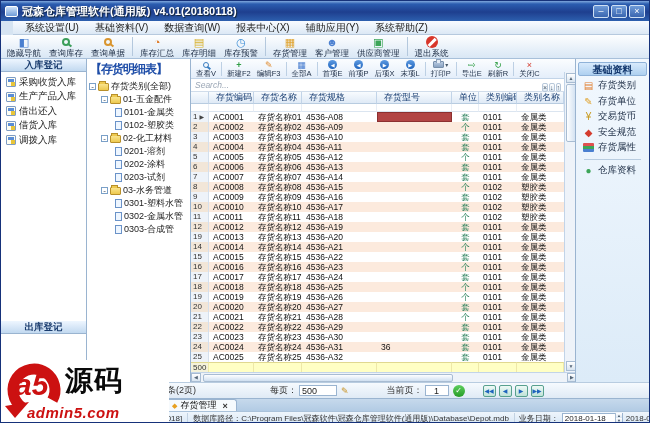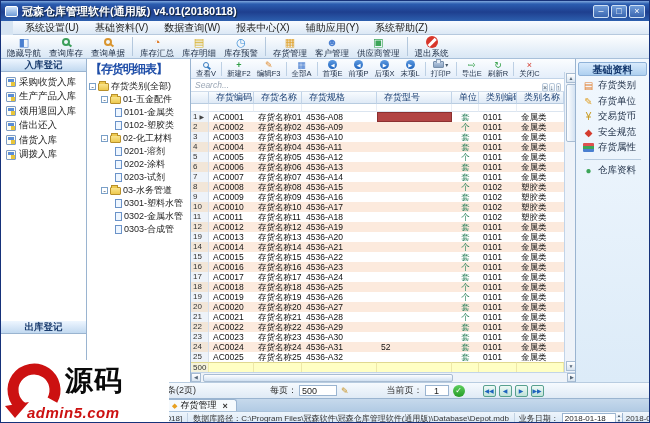--- a/index.html
+++ b/index.html
@@ -247,24 +247,20 @@
         <div class="nav-item">
           <span class="i-form"></span>
           <span>采购收货入库</span>
         </div>
         <div class="nav-item">
           <span class="i-form"></span>
           <span>生产产品入库</span>
         </div>
         <div class="nav-item">
           <span class="i-form"></span>
-          <span>领用退回入库</span>
-        </div>
-        <div class="nav-item">
-          <span class="i-form"></span>
           <span>借出还入</span>
         </div>
         <div class="nav-item">
           <span class="i-form"></span>
           <span>借货入库</span>
         </div>
         <div class="nav-item">
           <span class="i-form"></span>
           <span>调拨入库</span>
         </div>
@@ -667,21 +663,21 @@
           <div class="cell" style="width: 75px;"></div>
           <div class="cell unit" style="width: 27px;">套</div>
           <div class="cell" style="width: 38px;">0101</div>
           <div class="cell" style="width: 47px;">金属类</div>
         </div>
         <div class="row alt">
           <div class="cell num">24</div>
           <div class="cell" style="width: 45px;">AC0024</div>
           <div class="cell" style="width: 48px;">存货名称24</div>
           <div class="cell" style="width: 75px;">4536-A31</div>
-          <div class="cell" style="width: 75px;">52</div>
+          <div class="cell" style="width: 75px;">36</div>
           <div class="cell unit" style="width: 27px;">套</div>
           <div class="cell" style="width: 38px;">0101</div>
           <div class="cell" style="width: 47px;">金属类</div>
         </div>
         <div class="row">
           <div class="cell num">25</div>
           <div class="cell" style="width: 45px;">AC0025</div>
           <div class="cell" style="width: 48px;">存货名称25</div>
           <div class="cell" style="width: 75px;">4536-A32</div>
           <div class="cell" style="width: 75px;"></div>
@@ -782,17 +778,18 @@
       </span>
     </span>
     <span>2018-01-18 10:49:10</span>
   </div>
 
   <div id="wm">
     <svg width="60" height="60" viewBox="0 0 60 60" style="position:absolute;left:2px;top:0">
       <circle cx="31" cy="30" r="21" fill="none" stroke="#cc1111" stroke-width="11" stroke-dasharray="96 40" transform="rotate(125 31 30)"></circle>
       <polygon points="2,46 26,42 12,58" fill="#cc1111"></polygon>
     </svg>
+    <span id="wm-a5">a5</span>
     <span id="wm-yuan">源码</span>
     <span id="wm-site">admin5.com</span>
   </div>
 
 </div>
 
 </body></html>

